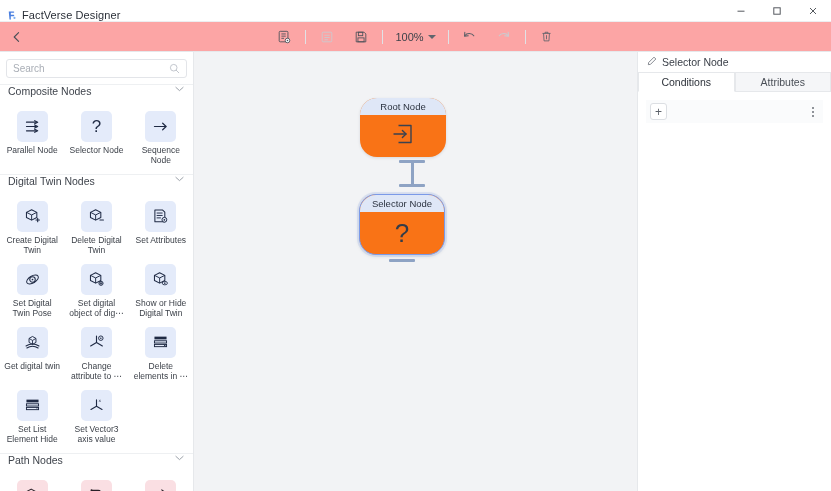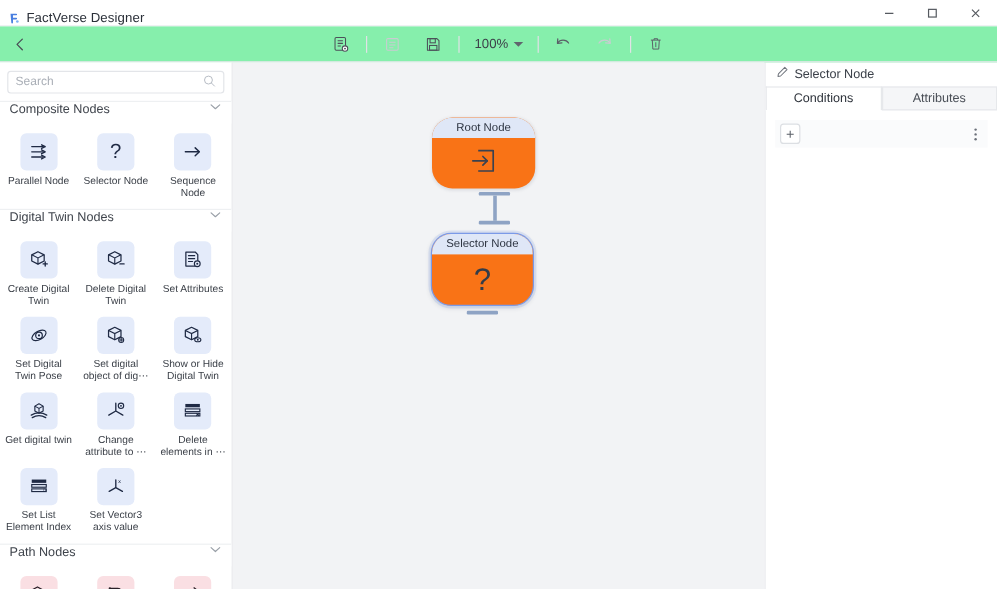--- a/index.html
+++ b/index.html
@@ -23,21 +23,21 @@
   .app-title { font-size: 11px; color: #2a2f38; letter-spacing: .1px; }
   .win-ctrls { position: absolute; right: 0; top: 0; height: 22px; display: flex; }
   .win-btn {
     width: 36px; height: 22px; display: flex; align-items: center; justify-content: center;
     color: #55595f;
   }
 
   
   .toolbar {
     height: 30px; width: 100%;
-    background: #86efac;
+    background: #fca5a5;
     border-bottom: 1px solid #e6e8eb;
     display: flex; align-items: center;
     position: relative;
   }
   .back-btn {
     width: 34px; height: 30px;
     display: flex; align-items: center; justify-content: center;
     color: #4a4f57;
   }
   .tb-center {
@@ -435,21 +435,21 @@
 
       <div class="node-item">
         <div class="node-ico ico-blue">
           <svg width="19" height="19" viewBox="0 0 22 22">
             <rect x="4" y="4.2" width="14" height="3.2" fill="#1f2a44"></rect>
             <rect x="4" y="9" width="14" height="2.6" fill="none" stroke="#1f2a44" stroke-width="1.1"></rect>
             <rect x="4" y="13.2" width="14" height="2.6" fill="none" stroke="#1f2a44" stroke-width="1.1"></rect>
             <text x="15" y="15.6" font-size="4.4" fill="#1f2a44" font-family="DejaVu Sans, sans-serif">n</text>
           </svg>
         </div>
-        <div class="node-lbl">Set List Element Index</div>
+        <div class="node-lbl">Set List Element Hide</div>
       </div>
 
       <div class="node-item">
         <div class="node-ico ico-blue">
           <svg width="19" height="19" viewBox="0 0 22 22">
             <path d="M11 12 L11 4.5 M11 12 L4.6 15.6 M11 12 L17.4 15.6" fill="none" stroke="#1f2a44" stroke-width="1.3" stroke-linecap="round"></path>
             <text x="13.2" y="7.4" font-size="5" fill="#1f2a44" font-family="DejaVu Sans, sans-serif">x</text>
           </svg>
         </div>
         <div class="node-lbl">Set Vector3 axis value</div>

